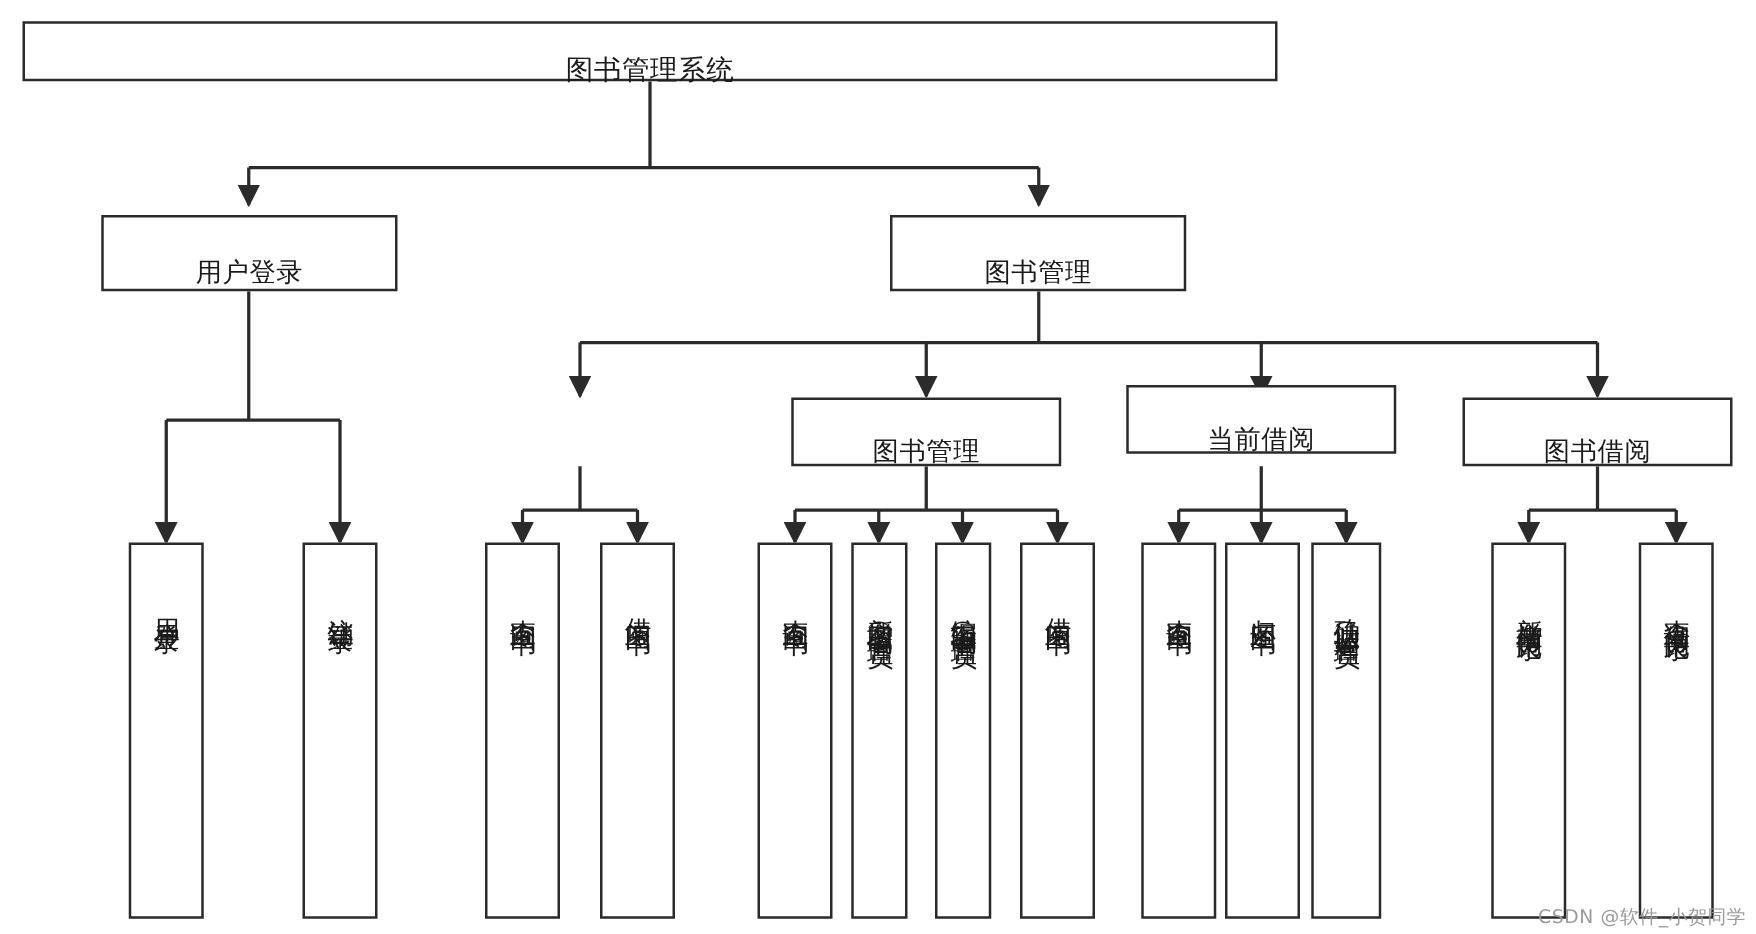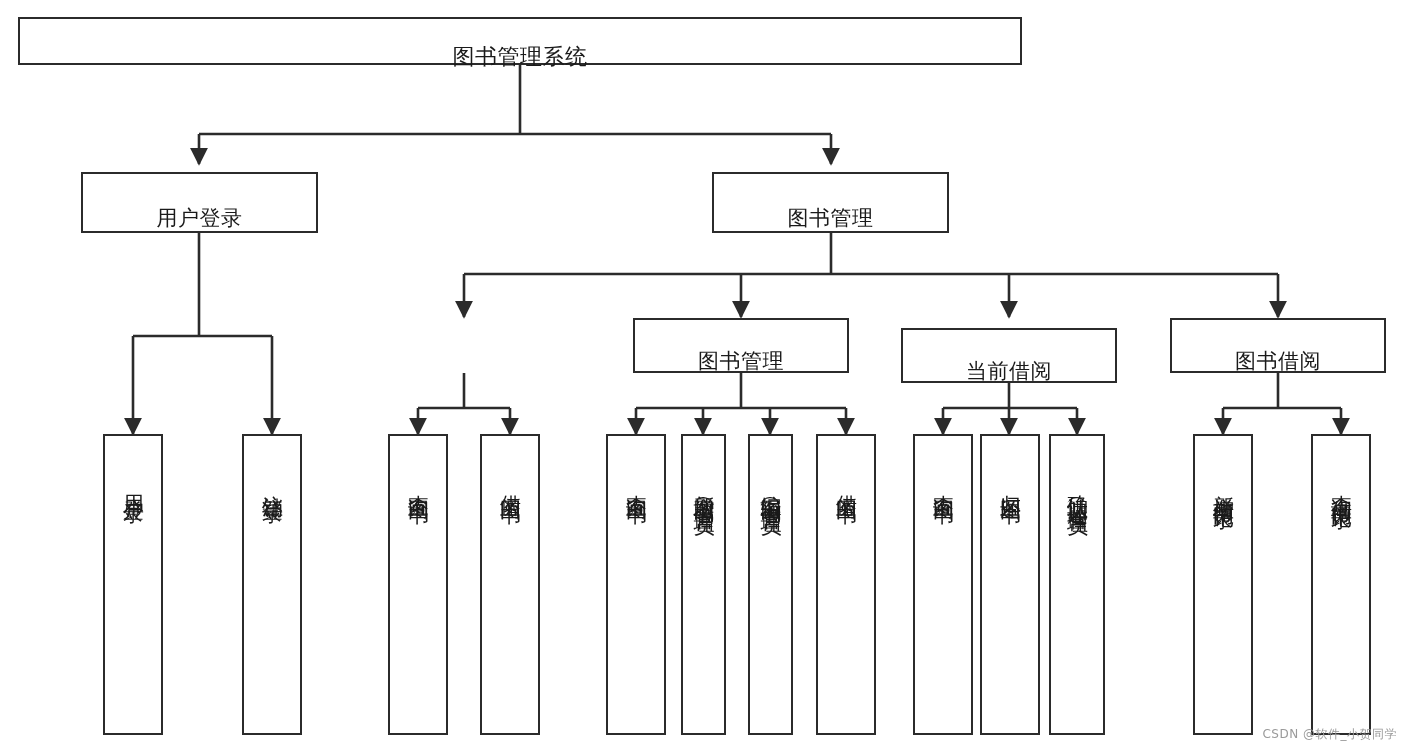--- a/index.html
+++ b/index.html
@@ -56,21 +56,21 @@
     text-orientation: upright;
     font-size: 21px;
     line-height: 1.1;
     letter-spacing: 3px;
     white-space: nowrap;
   }
   .watermark {
     position: absolute;
     right: 8px;
     bottom: 4px;
-    font-size: 12px;
+    font-size: 15px;
     color: #9a9a9a;
     letter-spacing: 0.5px;
     white-space: nowrap;
   }
 </style>
 </head>
 <body>
 
 <div id="canvas">
 
@@ -134,21 +134,21 @@
 
   <div class="node horiz" style="left:712px; top:172px; width:237px; height:61px;">
     <span class="label">图书管理</span>
   </div>
 
 
   <div class="node horiz" style="left:633px; top:318px; width:216px; height:55px;">
     <span class="label">图书管理</span>
   </div>
 
-  <div class="node horiz" style="left:901px; top:328px; width:216px; height:55px;">
+  <div class="node horiz" style="left:901px; top:308px; width:216px; height:55px;">
     <span class="label">当前借阅</span>
   </div>
 
   <div class="node horiz" style="left:1170px; top:318px; width:216px; height:55px;">
     <span class="label">图书借阅</span>
   </div>
 
   <div class="node vert" style="left:103px; top:434px; width:60px; height:301px;">
     <span class="label">用户登录</span>
   </div>

